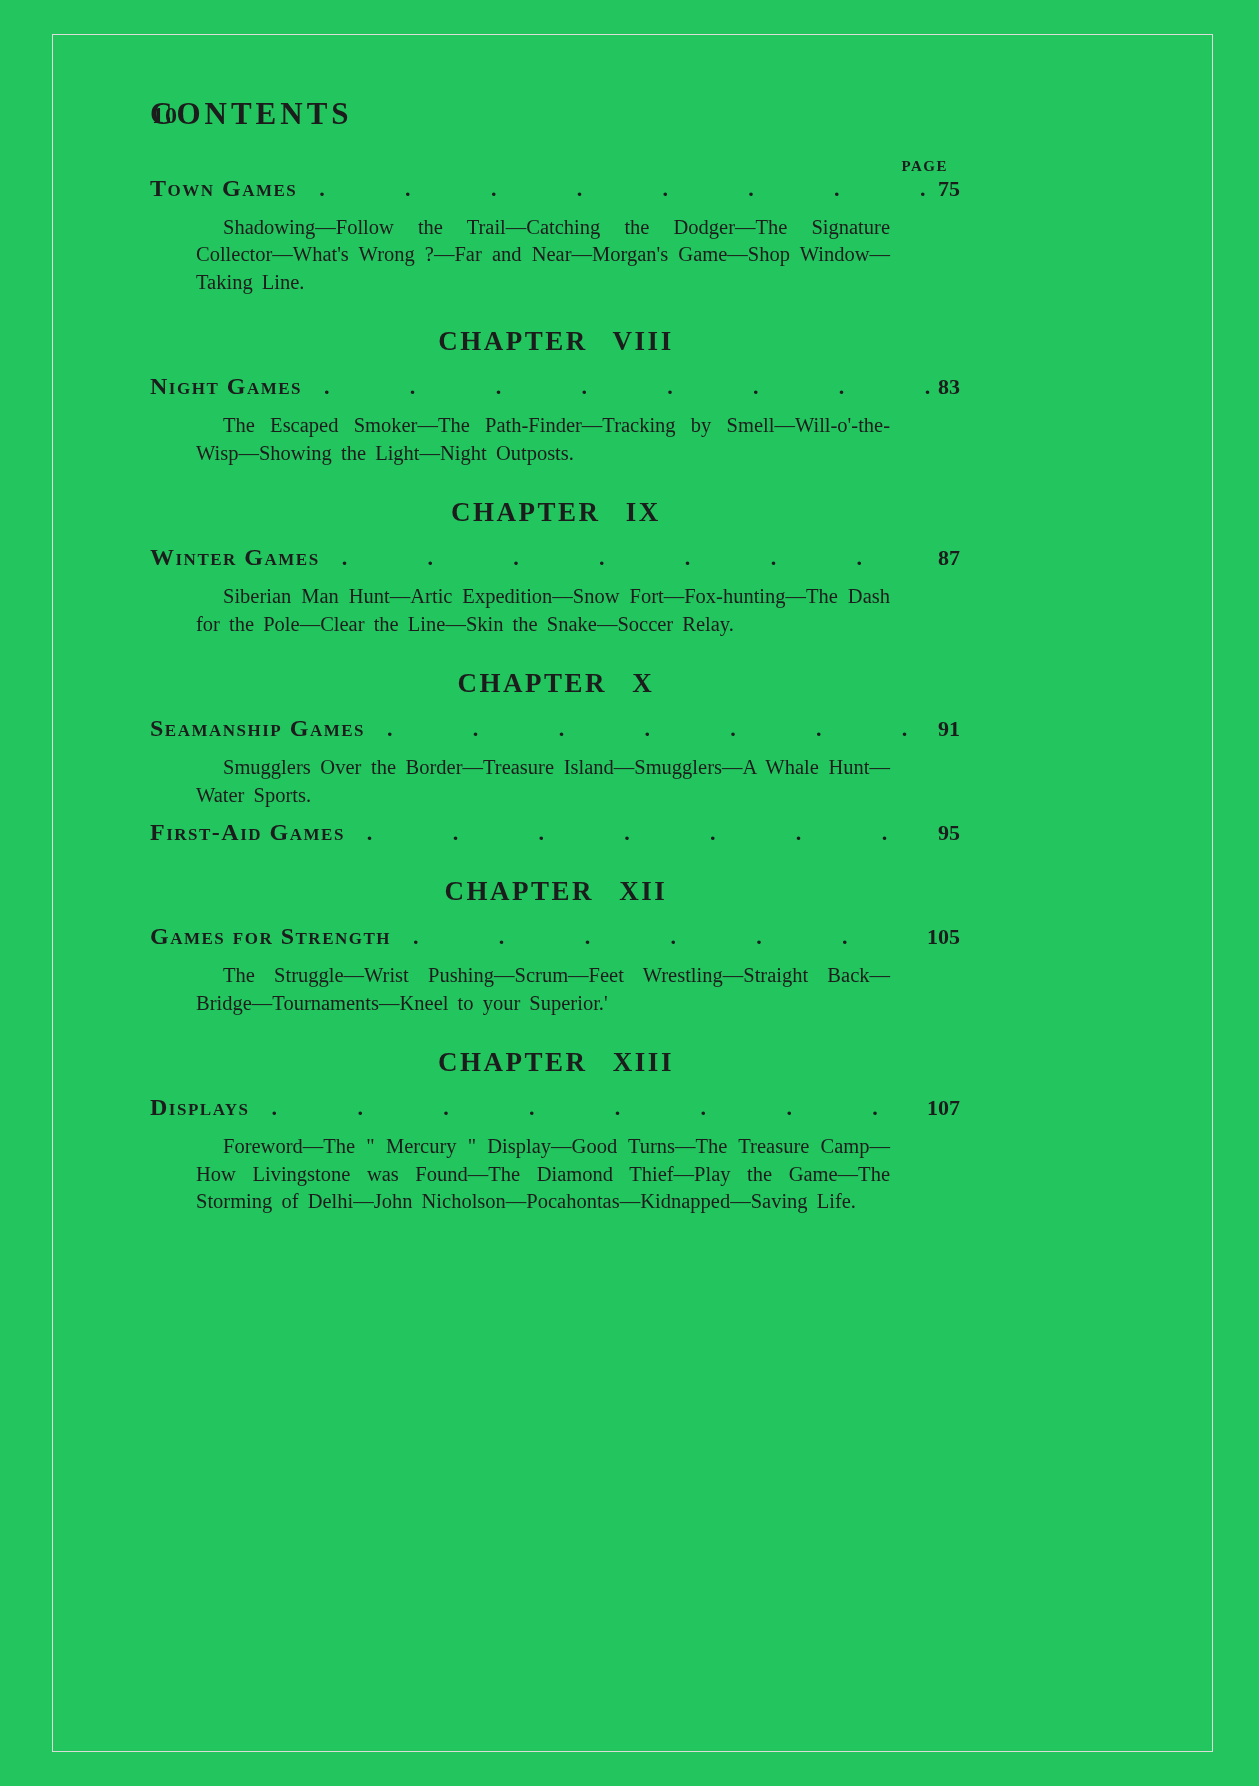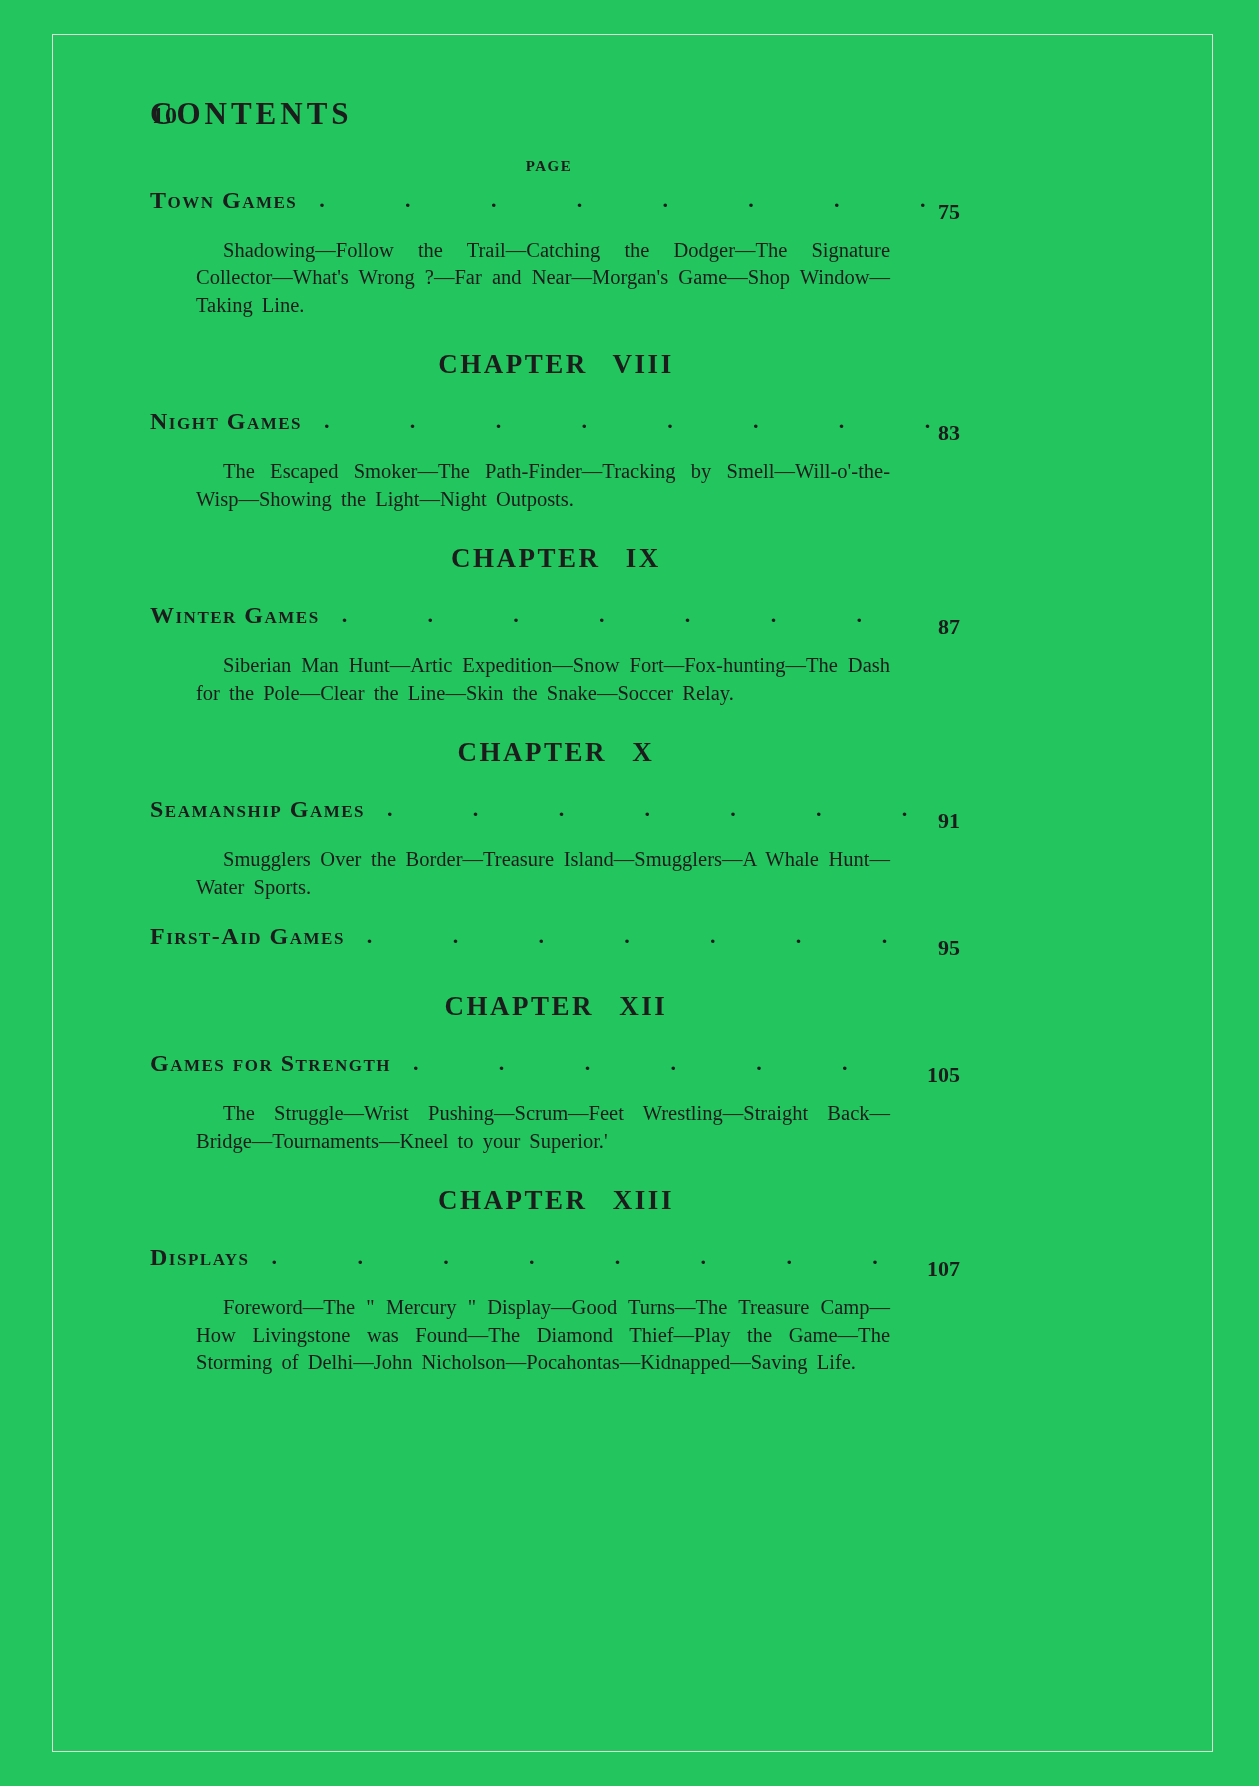--- a/index.html
+++ b/index.html
@@ -44,21 +44,21 @@
     letter-spacing: 1px;
   }
   .contents-title {
     margin: 0;
     text-align: left;
     font-size: 31px;
     font-weight: 600;
     letter-spacing: 4px;
   }
   .page-label {
-    text-align: center;
+    text-align: right;
     font-size: 15px;
     font-weight: bold;
     letter-spacing: 1.5px;
     margin: 18px 12px 0 0;
     padding-right: 2px;
   }
   .chapter-heading {
     margin: 30px 0 16px 0;
     text-align: center;
     font-size: 27px;
@@ -86,21 +86,20 @@
     font-size: 22px;
     font-weight: bold;
     word-spacing: 3.4em;
     letter-spacing: 0;
   }
   .entry-page {
     font-size: 22px;
     font-weight: bold;
     white-space: nowrap;
     padding-right: 2px;
-    margin-top: 24px;
   }
   .entry-desc {
     margin: 0 72px 10px 46px;
     text-indent: 27px;
     font-size: 20.5px;
     line-height: 1.34;
     text-align: justify;
     word-spacing: 4px;
   }
 </style>

